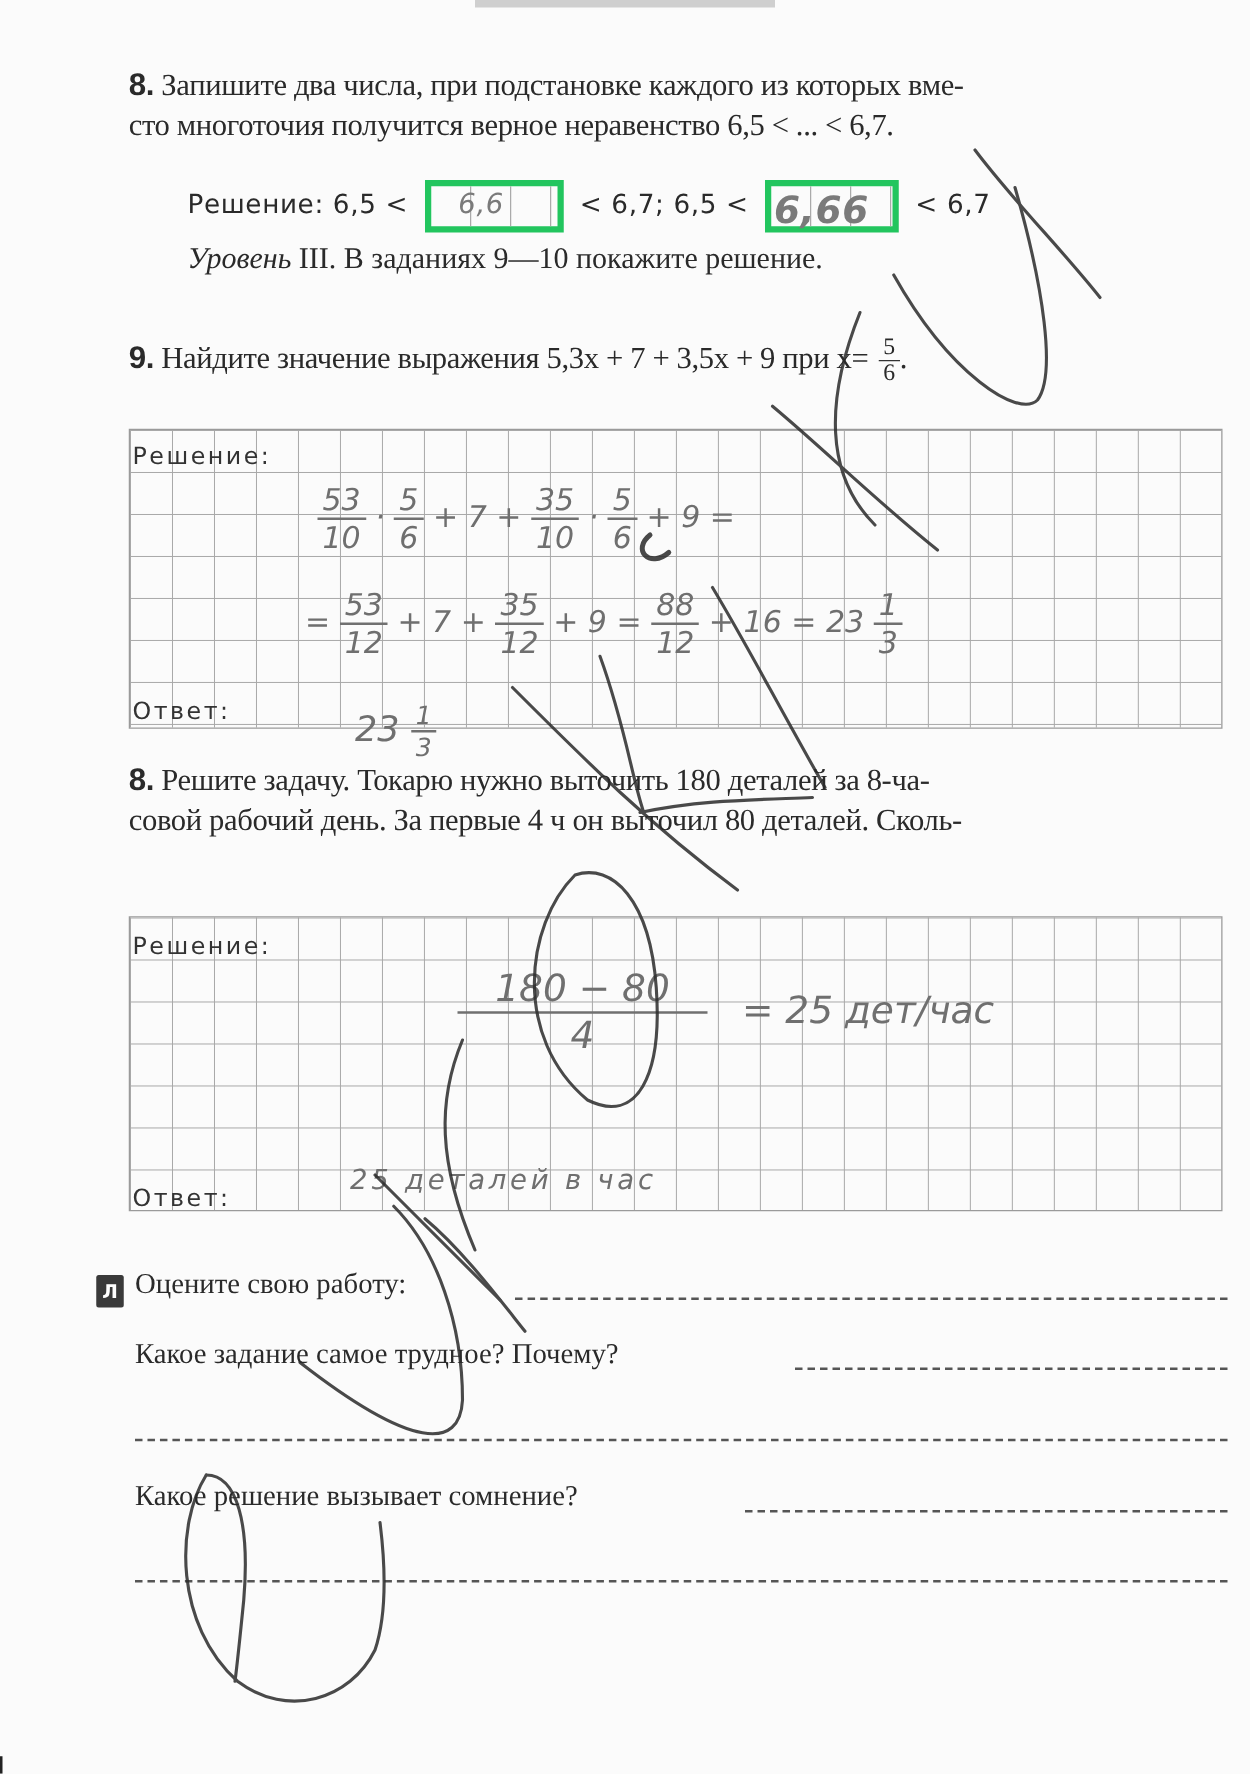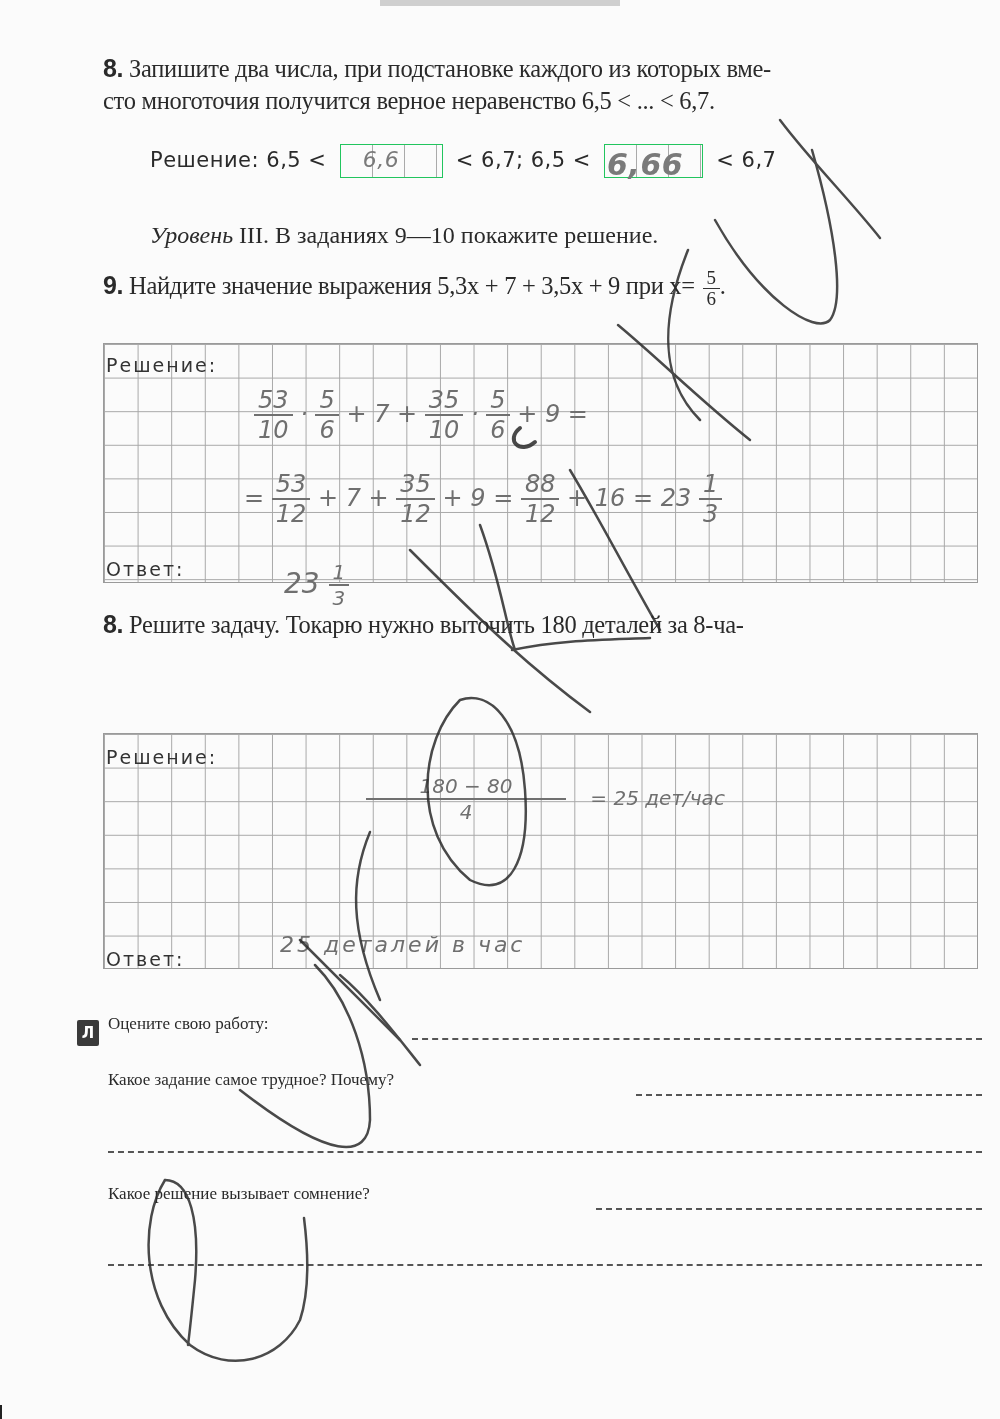--- a/index.html
+++ b/index.html
@@ -6,39 +6,39 @@
     body {
       width: 1000px; height: 1419px; position: relative; overflow: hidden;
       background: #fbfbfb; color: #2a2a2a;
       font-family: "Liberation Serif", "DejaVu Serif", serif;
     }
     .topband { position: absolute; left: 380px; top: 0; width: 240px; height: 6px; background: #cfcfcf; }
     .abs { position: absolute; }
     .task { position: absolute; left: 103px; width: 880px; font-size: 24.5px; line-height: 32px; letter-spacing: -0.3px; }
     .task .num { font-family: "Liberation Sans", "DejaVu Sans", sans-serif; font-weight: bold; font-size: 25px; }
     .sol-line { position: absolute; left: 150px; top: 144px; font-family: "DejaVu Sans", sans-serif; font-size: 21px; letter-spacing: 0.5px; white-space: nowrap; }
-    .cellbox { display: inline-block; vertical-align: middle; border: 1px solid #22c55e; height: 32px; position: relative; margin: 0 6px; }
+    .cellbox { display: inline-block; vertical-align: middle; border: 5px solid #22c55e; height: 32px; position: relative; margin: 0 6px; }
     .cellbox span { display: inline-block; width: 32px; height: 32px; border-right: 1px solid #aaa; box-sizing: border-box; }
     .cellbox span:last-child { border-right: none; }
     .hw { font-family: "DejaVu Sans", sans-serif; color: #7a7a7a; font-style: italic; position: absolute; }
-    .level { position: absolute; left: 150px; top: 194px; font-size: 24px; margin-top: 28px; }
+    .level { position: absolute; left: 150px; top: 194px; font-size: 24px; }
     .level i { font-style: italic; }
     .grid {
       position: absolute; left: 103px; width: 875px; border: 1px solid #9a9a9a; box-sizing: border-box;
       background-image:
         linear-gradient(to right, #a8a8a8 1px, transparent 1px),
         linear-gradient(to bottom, #a8a8a8 1px, transparent 1px);
       background-size: 33.6px 33.6px;
     }
     .grid-label { position: absolute; font-family: "DejaVu Sans", sans-serif; font-size: 19px; letter-spacing: 2px; color: #333; background: transparent; }
     .hwtext { position: absolute; font-family: "DejaVu Sans", sans-serif; font-style: italic; color: #6f6f6f; white-space: nowrap; }
     .frac { display: inline-block; text-align: center; vertical-align: middle; }
     .frac .n { display: block; border-bottom: 2px solid #707070; padding: 0 4px; }
     .frac .d { display: block; }
-    .eval { position: absolute; left: 108px; font-size: 17px; white-space: nowrap; }
+    .eval { position: absolute; left: 108px; font-size: 23px; white-space: nowrap; }
     .dash { position: absolute; height: 0; border-top: 2px dashed #555; }
     .badge { position: absolute; left: 77px; top: 1020px; width: 22px; height: 26px; background: #3a3a3a; border-radius: 2px; color: #fff; font-family: "DejaVu Sans", sans-serif; font-size: 15px; font-weight: bold; text-align: center; line-height: 26px; }
     svg.overlay { position: absolute; left: 0; top: 0; pointer-events: none; }
   </style>
 </head>
 <body>
 
 <div class="topband"></div>
 
 <div class="task" style="top:52px;">
@@ -96,27 +96,28 @@
   </div>
 
   <div class="hwtext" style="left:180px; top:200px; font-size:28px;margin-top:16px;">
     <span>23</span>
     <span class="frac" style="font-size:20px;"><span class="n">1</span><span class="d">3</span></span>
   </div>
 </div>
 
 <div class="task" style="top:608px;">
   <div><span class="num">8.</span> <span>Решите задачу. Токарю нужно выточить 180 деталей за 8-ча-</span></div>
+  <div><span>совой рабочий день. За первые 4 ч он выточил 80 деталей. Сколь-</span></div>
 </div>
 
 <div class="grid" style="top:733px; height:236px;">
   <div class="grid-label" style="left:2px; top:12px;">Решение:</div>
   <div class="grid-label" style="left:2px; top:214px;">Ответ:</div>
 
-  <div class="hwtext" style="left:262px; top:40px; font-size:20px;">
+  <div class="hwtext" style="left:262px; top:40px; font-size:30px;">
     <span class="frac" style="min-width:200px;"><span class="n">180 − 80</span><span class="d">4</span></span>
     <span style="margin-left:18px;">= 25 дет/час</span>
   </div>
 
   <div class="hwtext" style="left:176px; top:198px; font-size:22px; letter-spacing:3px;">25 деталей в час</div>
 </div>
 
 <div class="badge">Л</div>
 <div class="eval" style="top:1014px;">Оцените свою работу:</div>
 <div class="dash" style="left:412px; top:1038px; width:570px;"></div>

